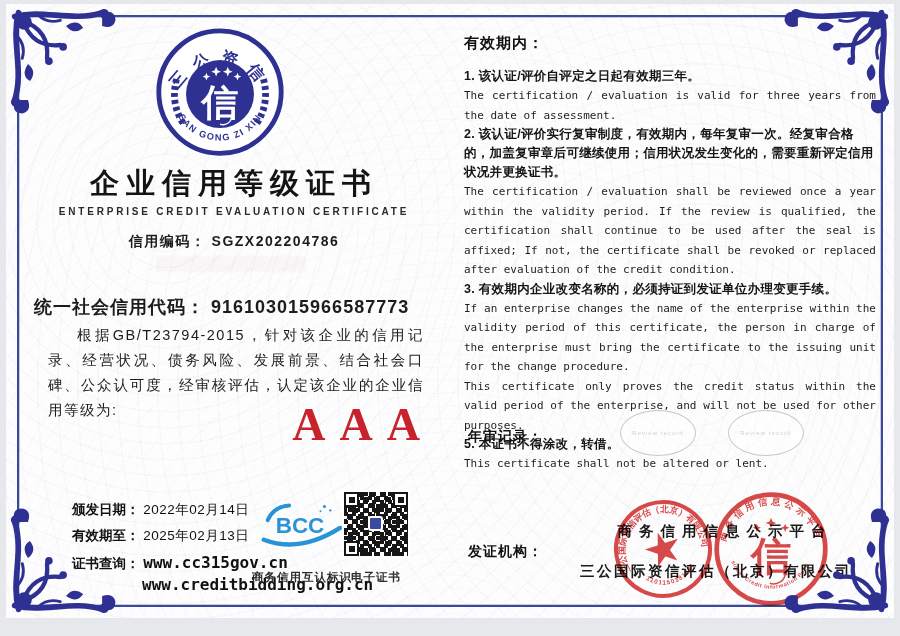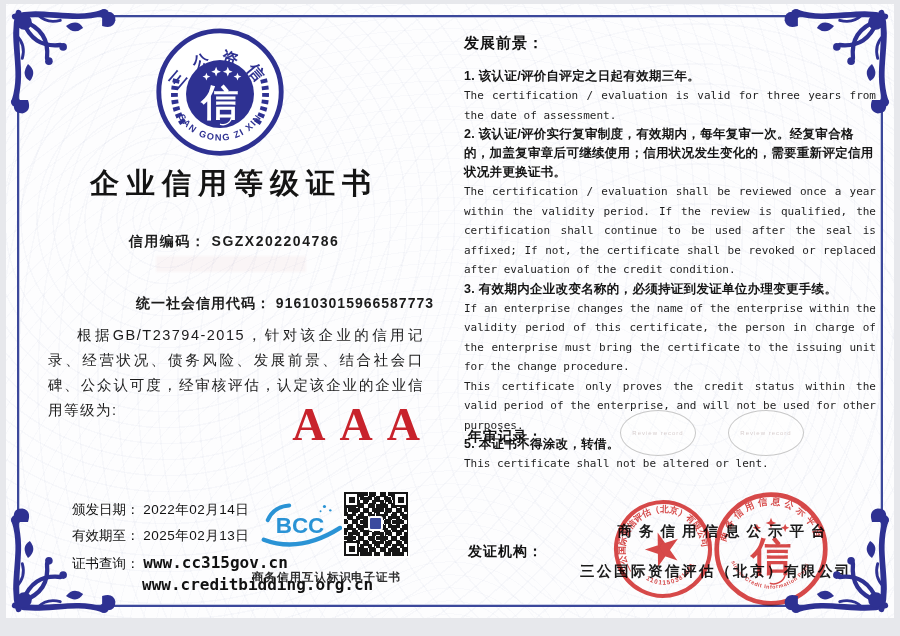--- a/index.html
+++ b/index.html
@@ -16,25 +16,25 @@
   .corner.tr { top:3px; right:3px; transform:rotate(90deg); }
   .corner.br { bottom:3px; right:3px; transform:rotate(180deg); }
   .corner.bl { bottom:3px; left:3px; transform:rotate(270deg); }
   .abs { position:absolute; }
   
   .logo { left:146px; top:24px; width:136px; height:136px; }
   .title { left:28px; top:160px; width:400px; text-align:center; font-size:29px; font-weight:900; letter-spacing:7px; color:#141414; }
   .subtitle { left:28px; top:202px; width:400px; text-align:center; font-size:10px; font-weight:700; letter-spacing:2.8px; color:#2a2a2a; }
   .credit-code { left:28px; top:229px; width:400px; text-align:center; font-size:14px; font-weight:600; letter-spacing:1.5px; color:#1c1c1c; }
   .redacted { left:150px; top:252px; width:150px; height:16px; background:rgba(200,120,120,.06); filter:blur(1px); }
-  .uscc { left:28px; top:291px; width:400px; text-align:right; font-size:14px; font-weight:600; letter-spacing:1px; color:#1c1c1c; }
+  .uscc { left:28px; top:291px; width:400px; text-align:left; font-size:18px; font-weight:600; letter-spacing:1px; color:#1c1c1c; }
   .statement { left:42px; top:319px; width:376px; font-size:14.5px; line-height:25px; letter-spacing:1.5px; font-weight:500; color:#1c1c1c; text-align:justify; text-indent:2em; }
   .rating { left:28px; top:394px; width:400px; text-align:right; font-family:"Liberation Serif",serif; font-size:46px; font-weight:700; color:#c8232c; letter-spacing:14px; }
   .inforow { left:66px; font-size:13.5px; color:#111; white-space:nowrap; }
-  .inforow .lbl { font-weight:400; }
+  .inforow .lbl { font-weight:700; }
   .inforow .val { font-weight:400; letter-spacing:.5px; }
   .inforow .url { font-family:"DejaVu Sans Mono",monospace; font-size:16px; font-weight:700; }
   .bcc { left:250px; top:494px; width:88px; height:56px; }
   .qr { left:338px; top:488px; width:64px; height:64px; background:
       repeating-conic-gradient(#161616 0 25%, transparent 0 50%) 0 0/8px 8px,
       repeating-conic-gradient(#161616 0 25%, transparent 0 50%) 3px 5px/11px 11px, #fff;
       outline:2px solid #fff; }
   .finder { position:absolute; width:15px; height:15px; border:2.5px solid #161616; background:#fff; }
   .finder::after { content:""; position:absolute; inset:2.5px; background:#161616; }
   .finder.f1 { top:0; left:0; } .finder.f2 { top:0; right:0; } .finder.f3 { bottom:0; left:0; }
@@ -169,20 +169,21 @@
       <path transform="translate(56,50) scale(.8)" d="M0,-5 L1.4,-1.4 5,0 1.4,1.4 0,5 -1.4,1.4 -5,0 -1.4,-1.4 Z"></path>
       <path transform="translate(66,45)" d="M0,-5 L1.4,-1.4 5,0 1.4,1.4 0,5 -1.4,1.4 -5,0 -1.4,-1.4 Z"></path>
       <path transform="translate(78,45)" d="M0,-5 L1.4,-1.4 5,0 1.4,1.4 0,5 -1.4,1.4 -5,0 -1.4,-1.4 Z"></path>
       <path transform="translate(88,50) scale(.8)" d="M0,-5 L1.4,-1.4 5,0 1.4,1.4 0,5 -1.4,1.4 -5,0 -1.4,-1.4 Z"></path>
     </g>
     <text x="70" y="90" text-anchor="middle" font-size="38" font-weight="bold" fill="#ffffff">信</text>
     <path d="M82,92 a9,9 0 0 1 -12,7" fill="none" stroke="#ffffff" stroke-width="1.3"></path>
   </svg>
 
   <div class="abs title">企业信用等级证书</div>
+  <div class="abs subtitle">ENTERPRISE CREDIT EVALUATION CERTIFICATE</div>
   <div class="abs credit-code">信用编码： SGZX202204786</div>
   <div class="abs redacted"></div>
   <div class="abs uscc">统一社会信用代码： 916103015966587773</div>
   <div class="abs statement">根据GB/T23794-2015，针对该企业的信用记录、经营状况、债务风险、发展前景、结合社会口碑、公众认可度，经审核评估，认定该企业的企业信用等级为:</div>
   <div class="abs rating">AAA</div>
 
   <div class="abs inforow" style="top:497px">
     <span class="lbl">颁发日期：</span>
     <span class="val">2022年02月14日</span>
   </div>
@@ -208,21 +209,21 @@
   </svg>
   <div class="abs qr">
     <div class="finder f1"></div>
     <div class="finder f2"></div>
     <div class="finder f3"></div>
     <div class="qr-center"></div>
   </div>
   <div class="abs caption cap1">商务信用互认标识</div>
   <div class="abs caption cap2">电子证书</div>
 
-  <div class="abs r-heading">发展前景：</div>
+  <div class="abs r-heading">有效期内：</div>
 
   <div class="abs r-items">
     <div class="item-zh">1. 该认证/评价自评定之日起有效期三年。</div>
     <div class="item-en">The certification / evaluation is valid for three years from the date of assessment.</div>
     <div class="item-zh">2. 该认证/评价实行复审制度，有效期内，每年复审一次。经复审合格的，加盖复审章后可继续使用；信用状况发生变化的，需要重新评定信用状况并更换证书。</div>
     <div class="item-en">The certification / evaluation shall be reviewed once a year within the validity period. If the review is qualified, the certification shall continue to be used after the seal is affixed; If not, the certificate shall be revoked or replaced after evaluation of the credit condition.</div>
     <div class="item-zh">3. 有效期内企业改变名称的，必须持证到发证单位办理变更手续。</div>
     <div class="item-en">If an enterprise changes the name of the enterprise within the validity period of this certificate, the person in charge of the enterprise must bring the certificate to the issuing unit for the change procedure.</div>
     <div class="item-en">This certificate only proves the credit status within the valid period of the enterprise, and will not be used for other purposes.</div>
     <div class="item-zh">5. 本证书不得涂改，转借。</div>

